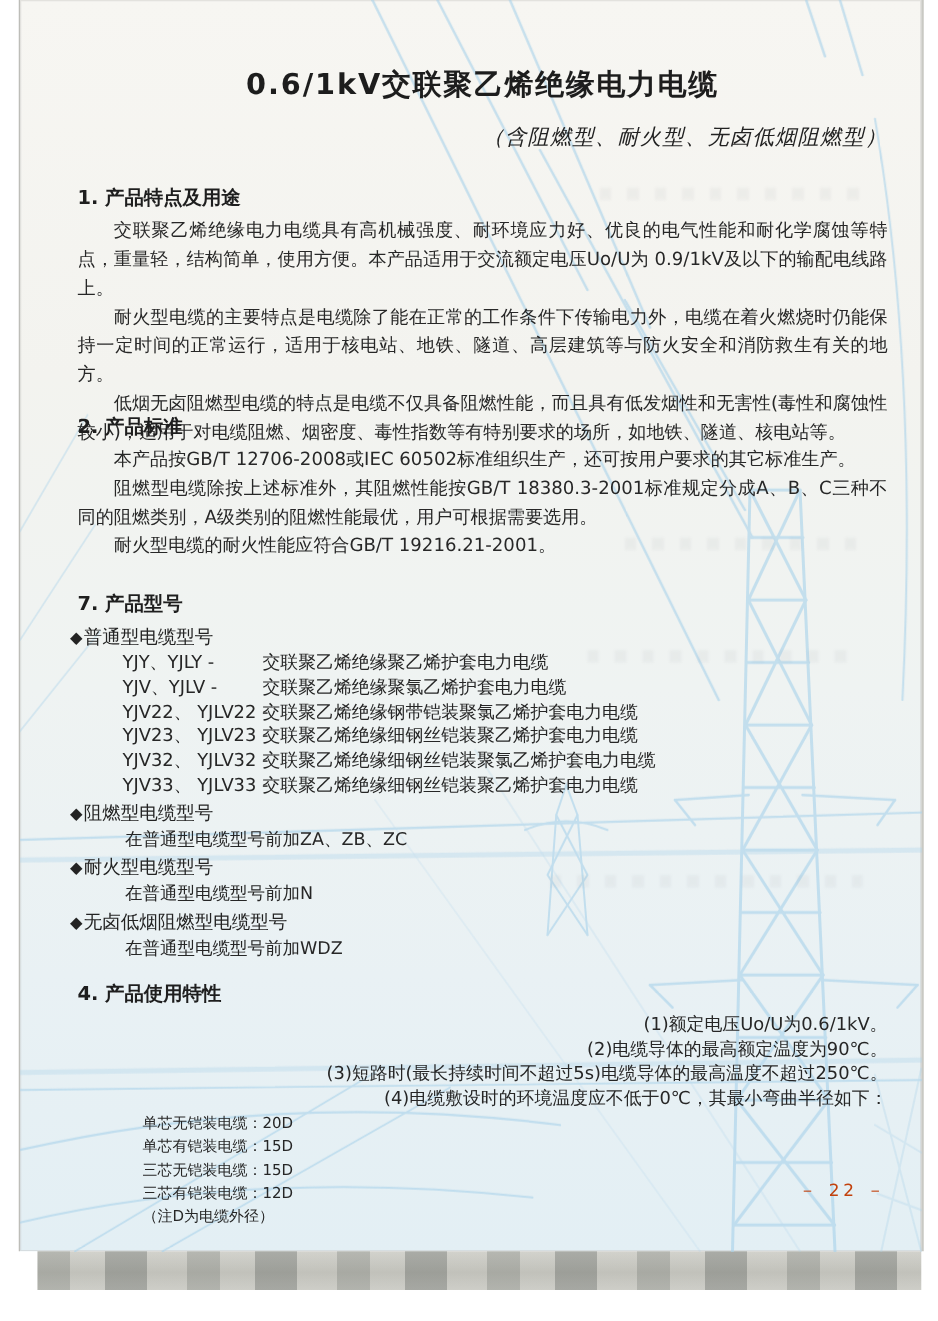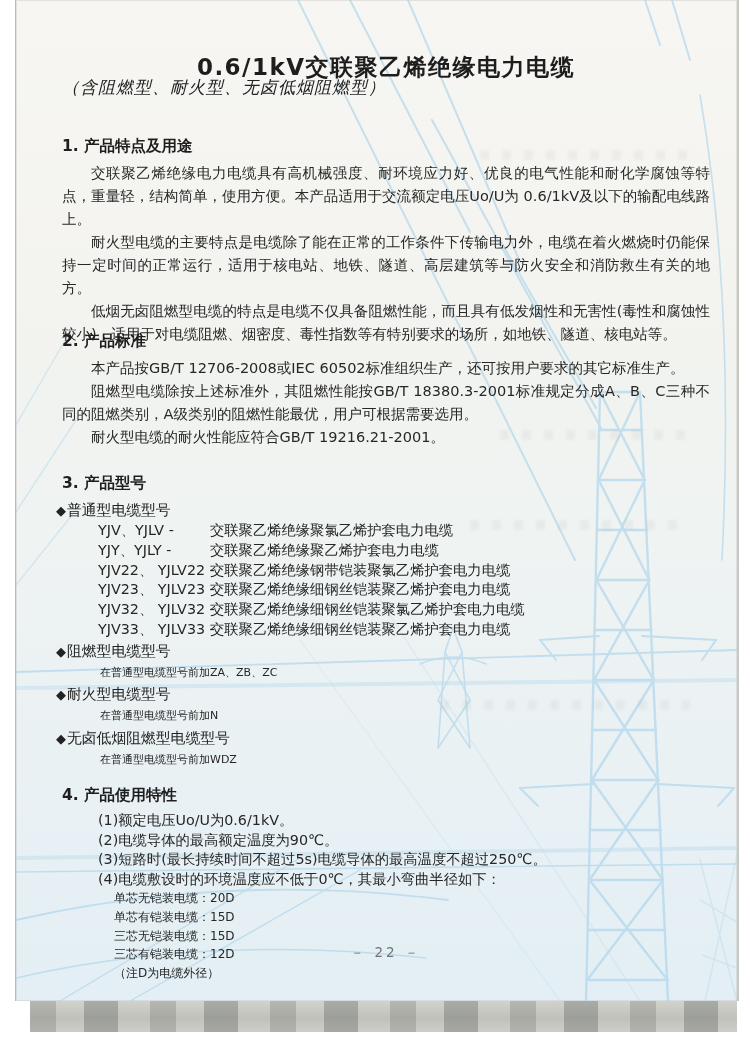--- a/index.html
+++ b/index.html
@@ -24,41 +24,41 @@
   }
 
   
   #watermark { position:absolute; left:16px; top:0; width:721px; height:1001px; pointer-events:none; }
 
   
   #content { position:absolute; left:62px; top:0; width:648px; height:1001px; color:#262626; }
   .abs { position:absolute; left:0; width:648px; }
 
   .doc-title   { top:52px;  text-align:center; font-size:23px; font-weight:bold; letter-spacing:1.5px; color:#1d1d1d; }
-  .doc-subtitle{ top:76px;  text-align:left; font-size:17px; font-family:"DejaVu Serif", serif; font-style:italic; color:#222; letter-spacing:1px; }
+  .doc-subtitle{ top:98px;  text-align:right; font-size:17px; font-family:"DejaVu Serif", serif; font-style:italic; color:#222; letter-spacing:1px; }
 
   .sec-head { font-size:15.5px; font-weight:bold; color:#1e1e1e; margin-bottom:5px; }
   .body-p   { font-size:14.5px; line-height:23px; text-indent:2em; text-align:justify;
               word-break:break-all; color:#272727; }
 
-  #sec1 { top:136px; }
+  #sec1 { top:148px; }
   #sec2 { top:331px; }
   #sec3 { top:473px; }
   #sec4 { top:785px; }
 
   .bullet-line { font-size:14.8px; line-height:21px; color:#232323; margin-left:-6px; }
   .bullet-line .diamond { font-size:13px; margin-right:1px; }
   .model-row { padding-left:36px; font-size:14.3px; line-height:19.8px; color:#262626; white-space:nowrap; }
   .model-row .code { display:inline-block; width:112px; }
-  .group-note { padding-left:38px; font-size:11px; line-height:21.5px; color:#262626; }
-
-  .use-item { padding-left:36px; font-size:14.3px; line-height:19.6px; color:#262626; }
+  .group-note { padding-left:38px; font-size:14px; line-height:21.5px; color:#262626; }
+
+  .use-item { padding-left:36px; font-size:14.3px; line-height:19.6px; color:#262626;text-align:right; }
   .bend-item { padding-left:52px; font-size:12px; line-height:18.6px; color:#262626; }
 
-  .page-number { top:944px; text-align:center; font-size:13.5px; letter-spacing:3px; color:#737373; }
+  .page-number { top:944px; text-align:right; font-size:13.5px; letter-spacing:3px; color:#c2410c; }
 
   
   .ghost { position:absolute; background:repeating-linear-gradient(90deg, rgba(120,125,130,.18) 0 9px, transparent 9px 22px);
            filter:blur(1.2px); opacity:.35; pointer-events:none; }
 </style>
 </head>
 <body>
 
 <div id="stage">
 
@@ -147,43 +147,43 @@
   <div class="ghost" style="left:470px; top:520px;  width:220px; height:10px;"></div>
   <div class="ghost" style="left:440px; top:700px;  width:250px; height:10px;"></div>
 
   <div id="content">
 
     <div class="abs doc-title">0.6/1kV交联聚乙烯绝缘电力电缆</div>
     <div class="abs doc-subtitle">（含阻燃型、耐火型、无卤低烟阻燃型）</div>
 
     <div id="sec1" class="abs">
       <div class="sec-head">1. 产品特点及用途</div>
-      <p class="body-p">交联聚乙烯绝缘电力电缆具有高机械强度、耐环境应力好、优良的电气性能和耐化学腐蚀等特点，重量轻，结构简单，使用方便。本产品适用于交流额定电压Uo/U为 0.6/1kV及以下的输配电线路上。</p>
+      <p class="body-p">交联聚乙烯绝缘电力电缆具有高机械强度、耐环境应力好、优良的电气性能和耐化学腐蚀等特点，重量轻，结构简单，使用方便。本产品适用于交流额定电压Uo/U为 0.9/1kV及以下的输配电线路上。</p>
       <p class="body-p">耐火型电缆的主要特点是电缆除了能在正常的工作条件下传输电力外，电缆在着火燃烧时仍能保持一定时间的正常运行，适用于核电站、地铁、隧道、高层建筑等与防火安全和消防救生有关的地方。</p>
       <p class="body-p">低烟无卤阻燃型电缆的特点是电缆不仅具备阻燃性能，而且具有低发烟性和无害性(毒性和腐蚀性较小)，适用于对电缆阻燃、烟密度、毒性指数等有特别要求的场所，如地铁、隧道、核电站等。</p>
     </div>
 
     <div id="sec2" class="abs">
       <div class="sec-head">2. 产品标准</div>
       <p class="body-p">本产品按GB/T 12706-2008或IEC 60502标准组织生产，还可按用户要求的其它标准生产。</p>
       <p class="body-p">阻燃型电缆除按上述标准外，其阻燃性能按GB/T 18380.3-2001标准规定分成A、B、C三种不同的阻燃类别，A级类别的阻燃性能最优，用户可根据需要选用。</p>
       <p class="body-p">耐火型电缆的耐火性能应符合GB/T 19216.21-2001。</p>
     </div>
 
     <div id="sec3" class="abs">
-      <div class="sec-head">3. 产品型号</div>
+      <div class="sec-head">7. 产品型号</div>
 
       <div class="bullet-line">
         <span class="diamond">◆</span><span>普通型电缆型号</span>
       </div>
       <div class="model-row">
+        <span class="code">YJY、YJLY -</span><span>交联聚乙烯绝缘聚乙烯护套电力电缆</span>
+      </div>
+      <div class="model-row">
         <span class="code">YJV、YJLV -</span><span>交联聚乙烯绝缘聚氯乙烯护套电力电缆</span>
-      </div>
-      <div class="model-row">
-        <span class="code">YJY、YJLY -</span><span>交联聚乙烯绝缘聚乙烯护套电力电缆</span>
       </div>
       <div class="model-row">
         <span class="code">YJV22、 YJLV22 -</span><span>交联聚乙烯绝缘钢带铠装聚氯乙烯护套电力电缆</span>
       </div>
       <div class="model-row">
         <span class="code">YJV23、 YJLV23 -</span><span>交联聚乙烯绝缘细钢丝铠装聚乙烯护套电力电缆</span>
       </div>
       <div class="model-row">
         <span class="code">YJV32、 YJLV32 -</span><span>交联聚乙烯绝缘细钢丝铠装聚氯乙烯护套电力电缆</span>
       </div>

